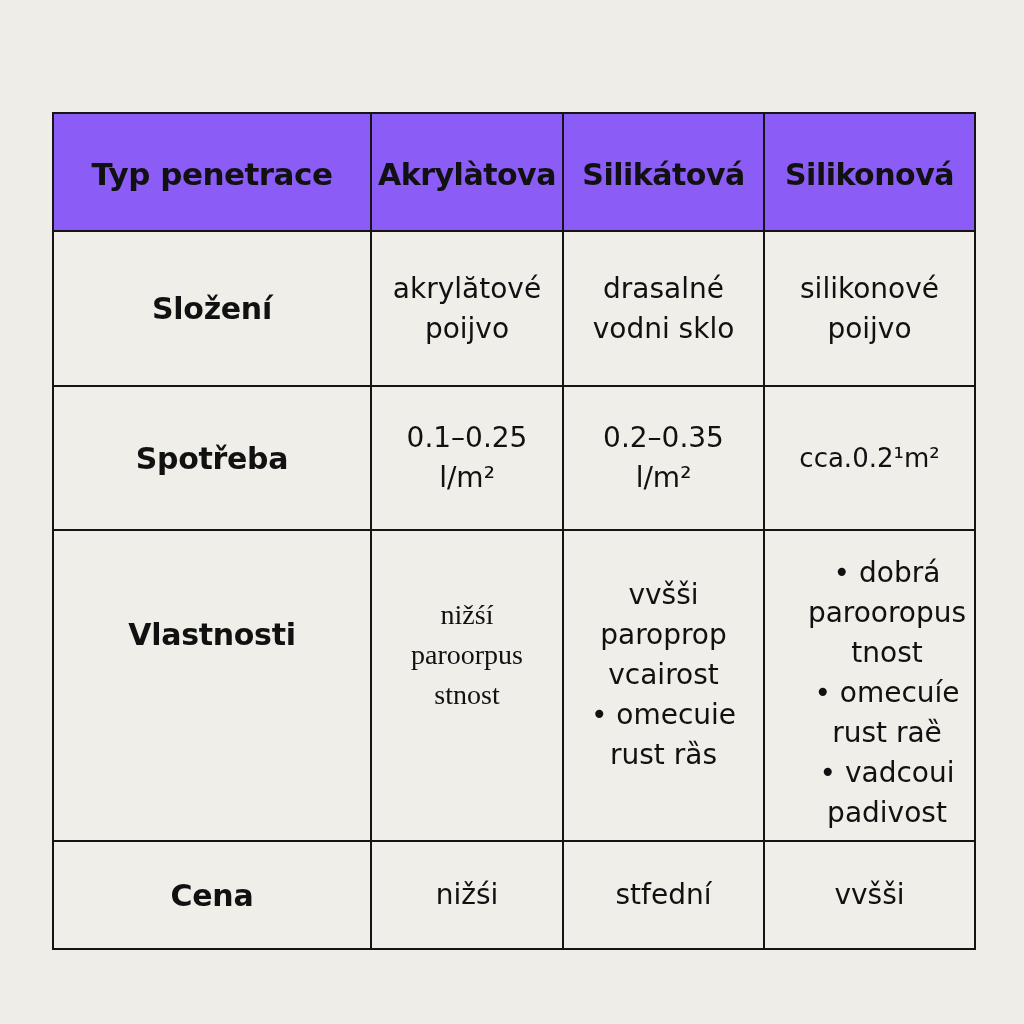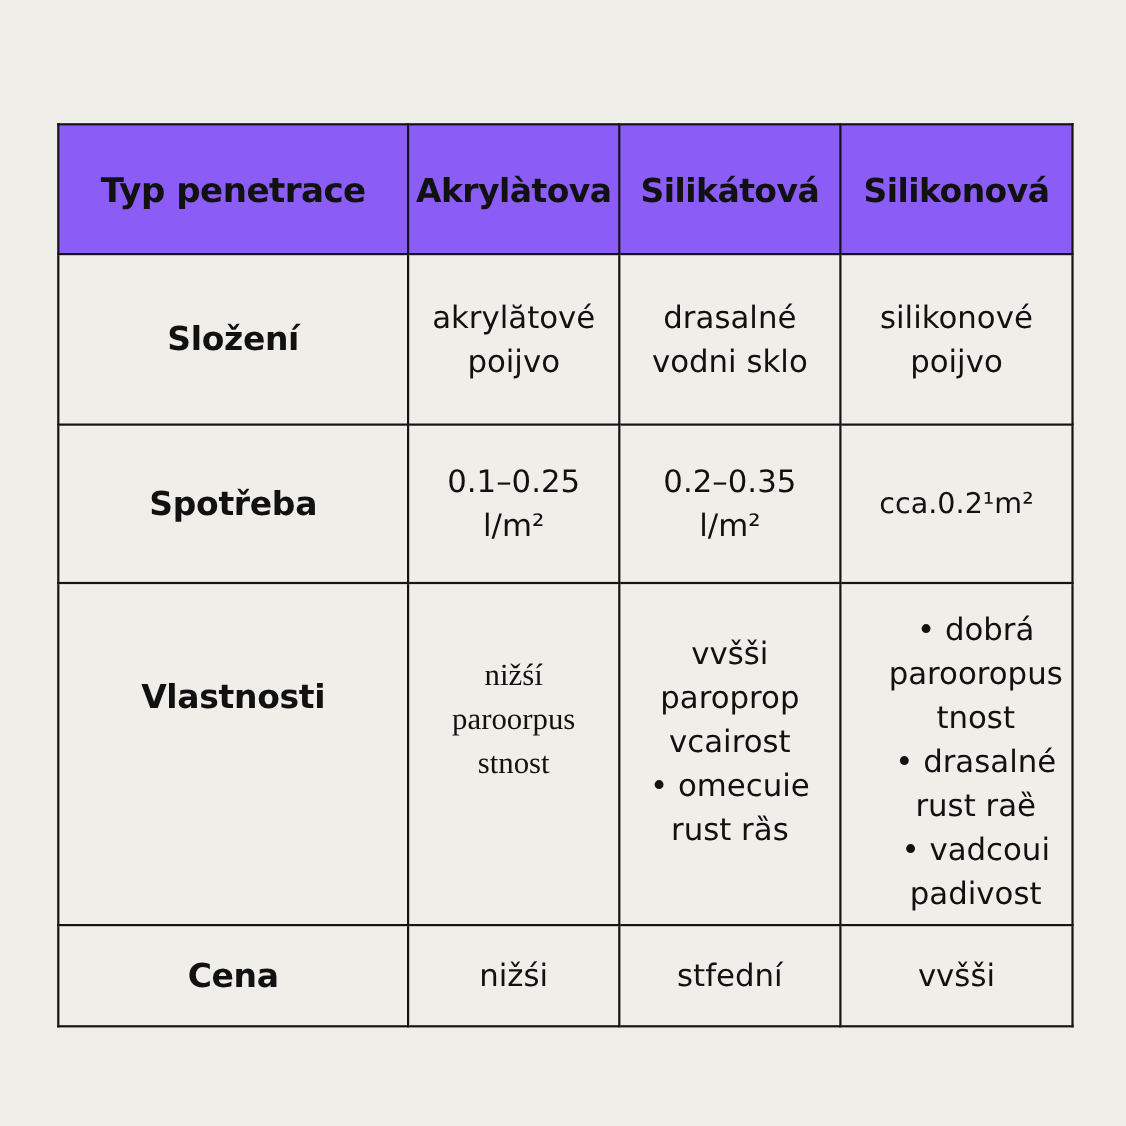--- a/index.html
+++ b/index.html
@@ -139,28 +139,28 @@
           <span class="line">vvšši</span>
           <span class="line">paroprop</span>
           <span class="line">vcairost</span>
           <span class="line">• omecuie</span>
           <span class="line">rust rȁs</span>
         </td>
         <td class="cell cell-top" style="padding-top:22px !important;padding-left:39px;">
           <span class="line">•  dobrá</span>
           <span class="line">parooropus</span>
           <span class="line">tnost</span>
-          <span class="line">• drasalné</span>
+          <span class="line">• omecuíe</span>
           <span class="line">rust raȅ</span>
           <span class="line">• vadcoui</span>
           <span class="line">padivost</span>
         </td>
       </tr>
 
-      <tr style="height:92px">
+      <tr style="height:108px">
         <td class="row-label">Cena</td>
         <td class="cell">
           <span class="line">nižśi</span>
         </td>
         <td class="cell">
           <span class="line">stfední</span>
         </td>
         <td class="cell">
           <span class="line">vvšši</span>
         </td>

